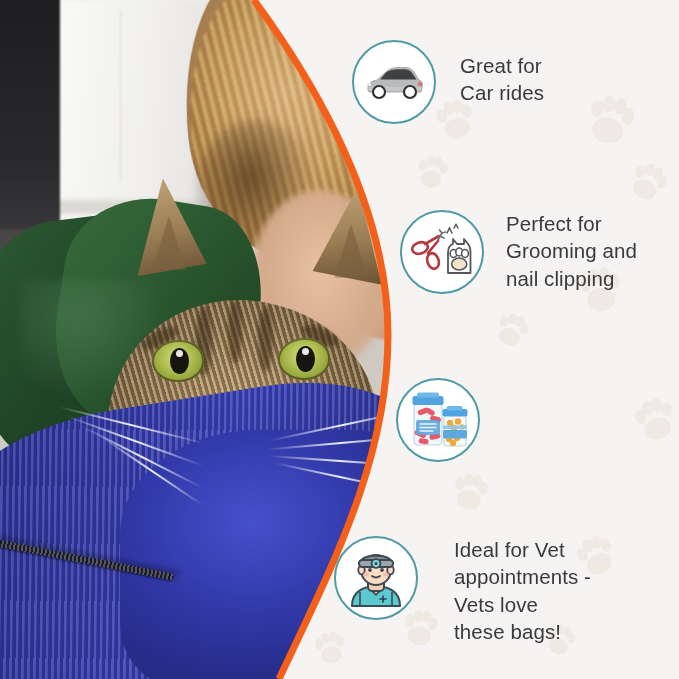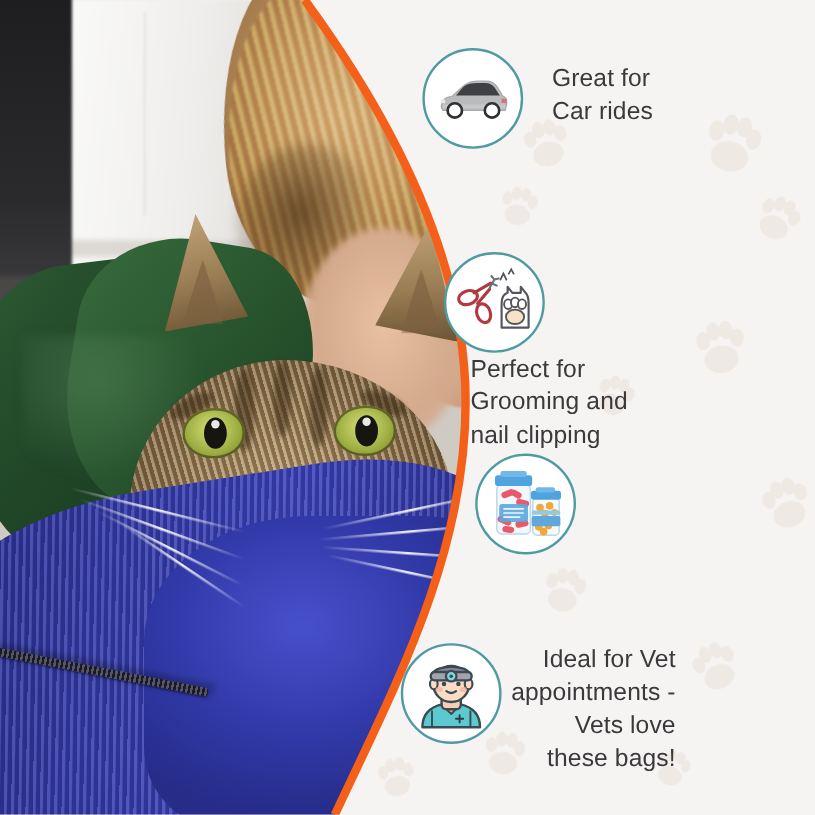--- a/index.html
+++ b/index.html
@@ -145,27 +145,27 @@
   .ftext{
     margin-left:22px;
     color:#3a3a3c;
     font-size:20.5px;
     line-height:1.34;
     letter-spacing:.1px;
     white-space:pre-line;
     padding-top:2px;
   }
   .f1{left:352px;top:40px;}
-  .f2{left:370px;top:210px;flex-direction:column;}
+  .f2{left:400px;top:210px;}
   .f3{left:396px;top:378px;}
   .f4{left:334px;top:536px;}
   .f1 .ftext{margin-left:24px;padding-top:12px;}
   .f2 .ftext{margin-left:22px;padding-top:0px;}
   .f3 .ftext{margin-left:20px;padding-top:0px;}
-  .f4 .ftext{margin-left:8px;padding-top:0px;text-align:right;}
+  .f4 .ftext{margin-left:36px;padding-top:0px;}
 </style>
 </head>
 <body>
 
 <div id="stage">
 
   <div class="panel-bg"></div>
   <svg class="paws" viewBox="0 0 679 679">
     <g fill="#e9e0d6" opacity="0.55">
       <g transform="translate(610,120) rotate(12) scale(1.05)">

